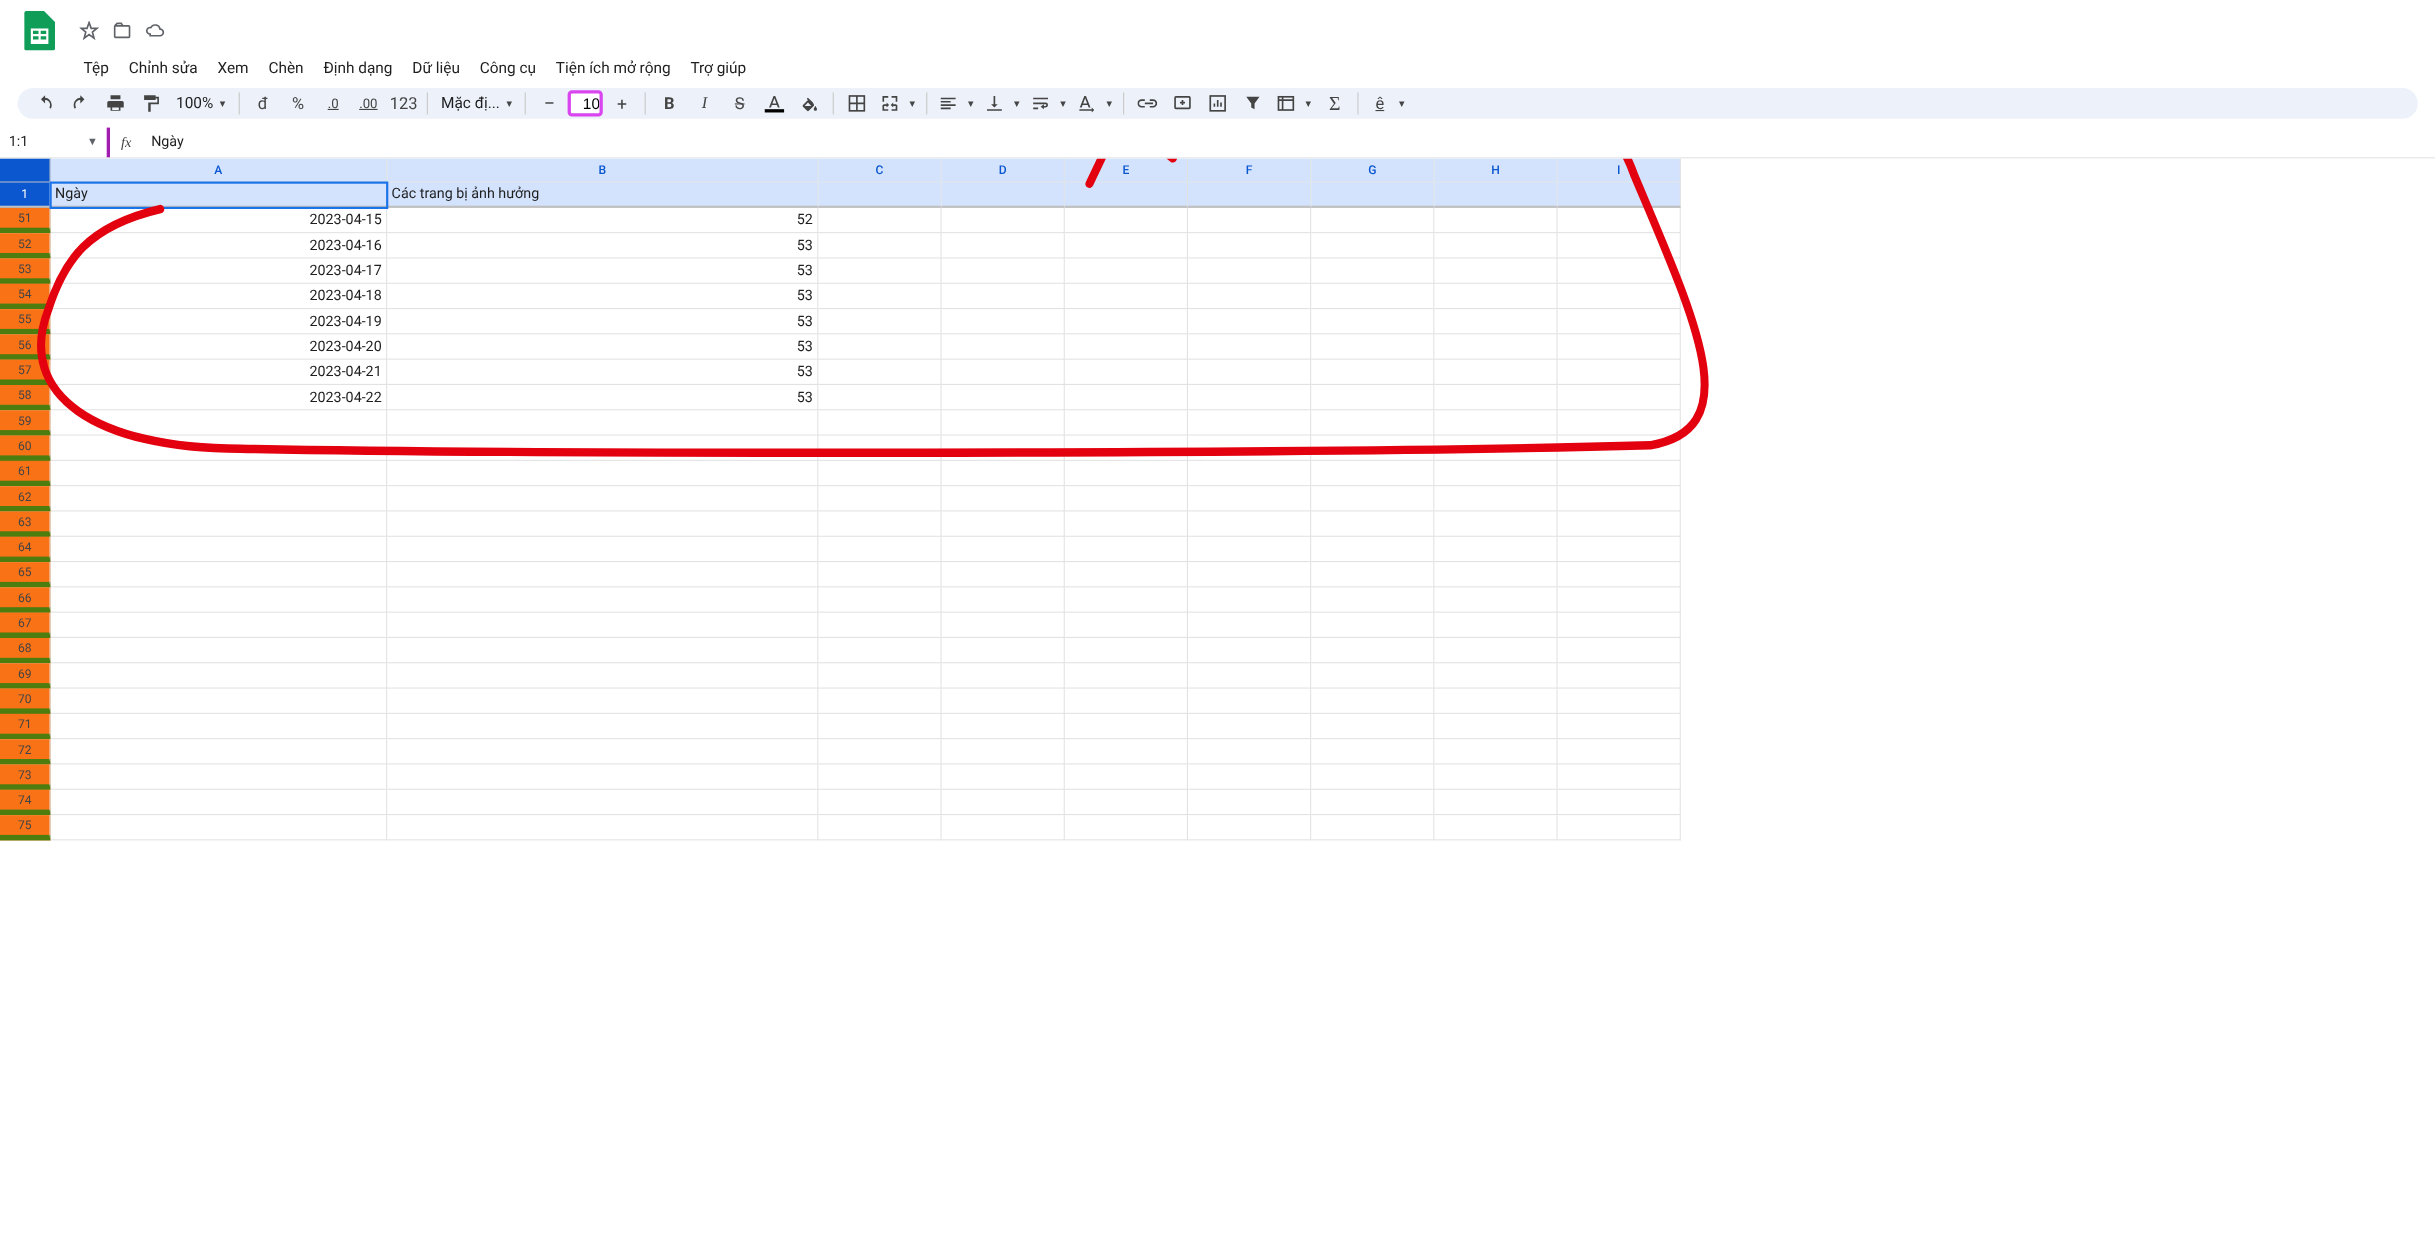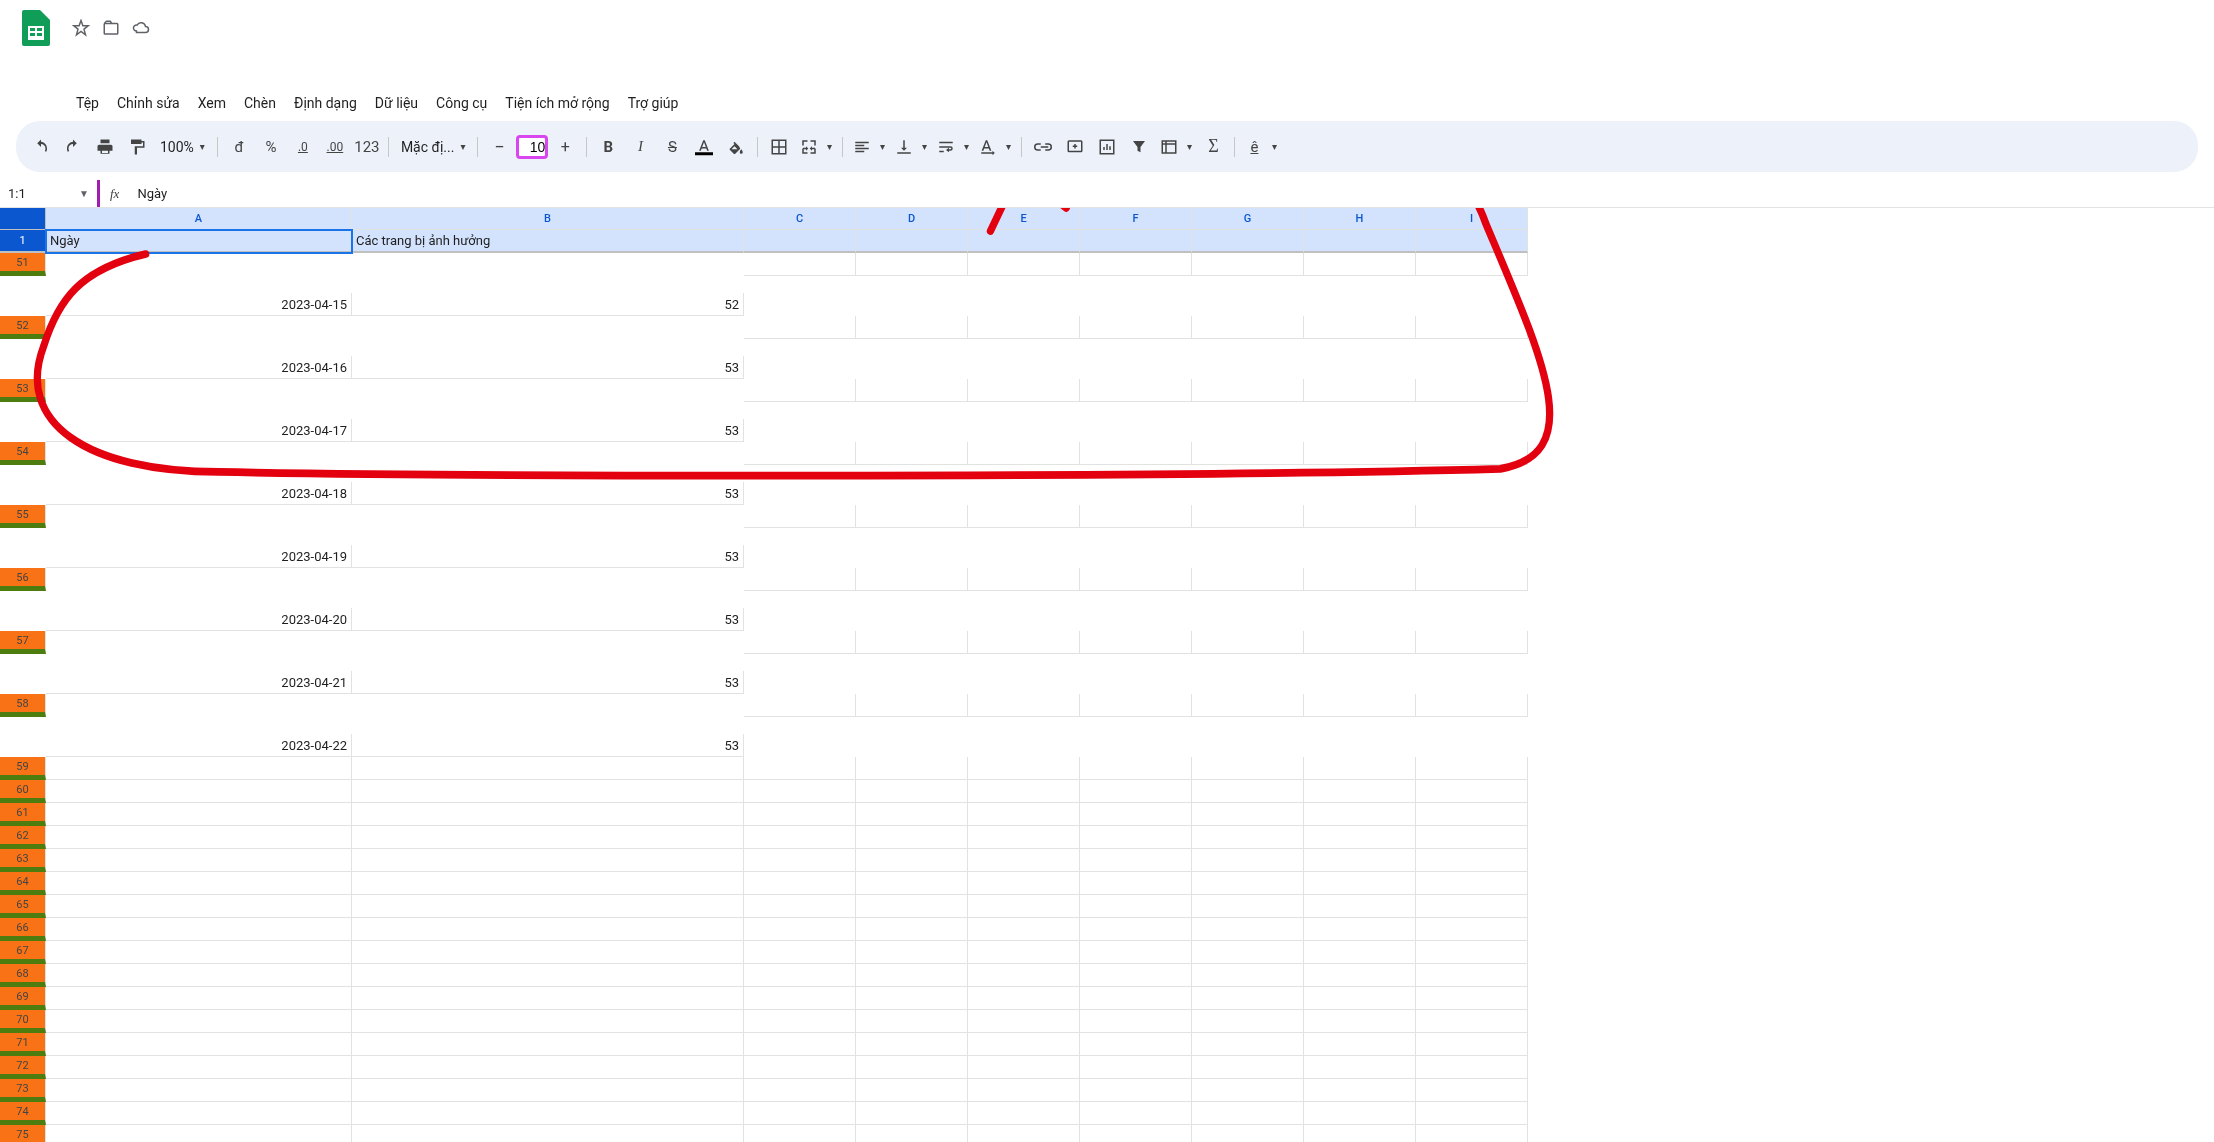--- a/index.html
+++ b/index.html
@@ -8,25 +8,25 @@
 
 .header { padding: 8px 16px 0 16px; }
 .title-row { display: flex; align-items: center; gap: 8px; }
 .logo { width: 40px; height: 40px; display: flex; align-items: center; justify-content: center; }
 .title { font-size: 18px; color: #1f1f1f; padding: 2px 6px; }
 .title-icons { display: flex; gap: 12px; margin-left: 8px; color: #444; }
 .title-icons svg { width: 18px; height: 18px; }
 
 
 .menu-bar { display: flex; gap: 2px; padding: 2px 0 6px 52px; }
-.menu-item { padding: 4px 8px; font-size: 14px; color: #1f1f1f; border-radius: 4px; cursor: pointer; margin-top: 41px; }
+.menu-item { padding: 4px 8px; font-size: 14px; color: #1f1f1f; border-radius: 4px; cursor: pointer; }
 
 
 .toolbar-wrap { padding: 0 16px 8px 16px; }
-.toolbar { background: #edf2fa; border-radius: 24px; padding: 4px 10px; display: flex; align-items: center; gap: 2px; height: 51px; }
+.toolbar { background: #edf2fa; border-radius: 24px; padding: 4px 10px; display: flex; align-items: center; gap: 2px; height: 28px; }
 .tb-btn { width: 30px; height: 30px; display: flex; align-items: center; justify-content: center; border-radius: 4px; cursor: pointer; color: #444; }
 .tb-sep { width: 1px; height: 20px; background: #c7c7c7; margin: 0 4px; }
 .tb-text { padding: 0 6px; font-size: 14px; color: #1f1f1f; cursor: pointer; display: flex; align-items: center; gap: 4px; }
 .tb-dropdown::after { content: '▾'; font-size: 10px; color: #444; margin-left: 2px; }
 .font-size-input { width: 32px; height: 24px; border: 3px solid #d946ef; border-radius: 4px; text-align: right; font-size: 14px; background: #fff; }
 .tb-combo { display: flex; align-items: center; }
 .tb-combo .tb-btn { width: 26px; }
 .tb-combo-arrow { width: 14px; display: flex; align-items: center; justify-content: center; font-size: 10px; color: #444; cursor: pointer; }
 
 
@@ -39,21 +39,21 @@
 
 .grid-container { position: relative; width: 100%; height: calc(100vh - 160px); overflow: hidden; }
 .grid { display: grid; grid-template-columns: 46px 306px 392px repeat(7, 112px); font-size: 13px; }
 .col-header { background: #fff; border-right: 1px solid #e1e3e1; border-bottom: 1px solid #e1e3e1; text-align: center; padding: 4px 0; font-size: 11px; color: #444; font-weight: 500; }
 .col-header.sel { background: #d3e3fd; color: #0b57d0; }
 .corner { background: #fff; border-right: 1px solid #c0c0c0; border-bottom: 1px solid #c0c0c0; }
 .corner.sel { background: #0b57d0; }
 .row-header { background: #f97316; border-right: 1px solid #e1e3e1; border-bottom: 5px solid #4d7c0f; text-align: center; font-size: 11px; color: #444; display: flex; align-items: center; justify-content: center; height: 23px; }
 .row-header.active { background: #0b57d0; color: #fff; }
 .cell { border-right: 1px solid #e1e3e1; border-bottom: 1px solid #e1e3e1; padding: 0 4px; height: 23px; display: flex; align-items: center; overflow: hidden; white-space: nowrap; }
-.cell.right { justify-content: flex-end; margin-top: 40px; }
+.cell.right { justify-content: flex-end; }
 .cell.frozen-row { background: #fff; position: relative; }
 .cell.selected-row { background: #d3e3fd; }
 .cell.active { outline: 2px solid #1a73e8; outline-offset: -1px; z-index: 2; }
 .frozen-border-bottom { border-bottom: 2px solid #c0c0c0 !important; }
 
 
 .annotation { position: absolute; pointer-events: none; z-index: 100; top: 0; left: 0; width: 100%; height: 100%; }
 
 svg { display: block; }
 </style>

